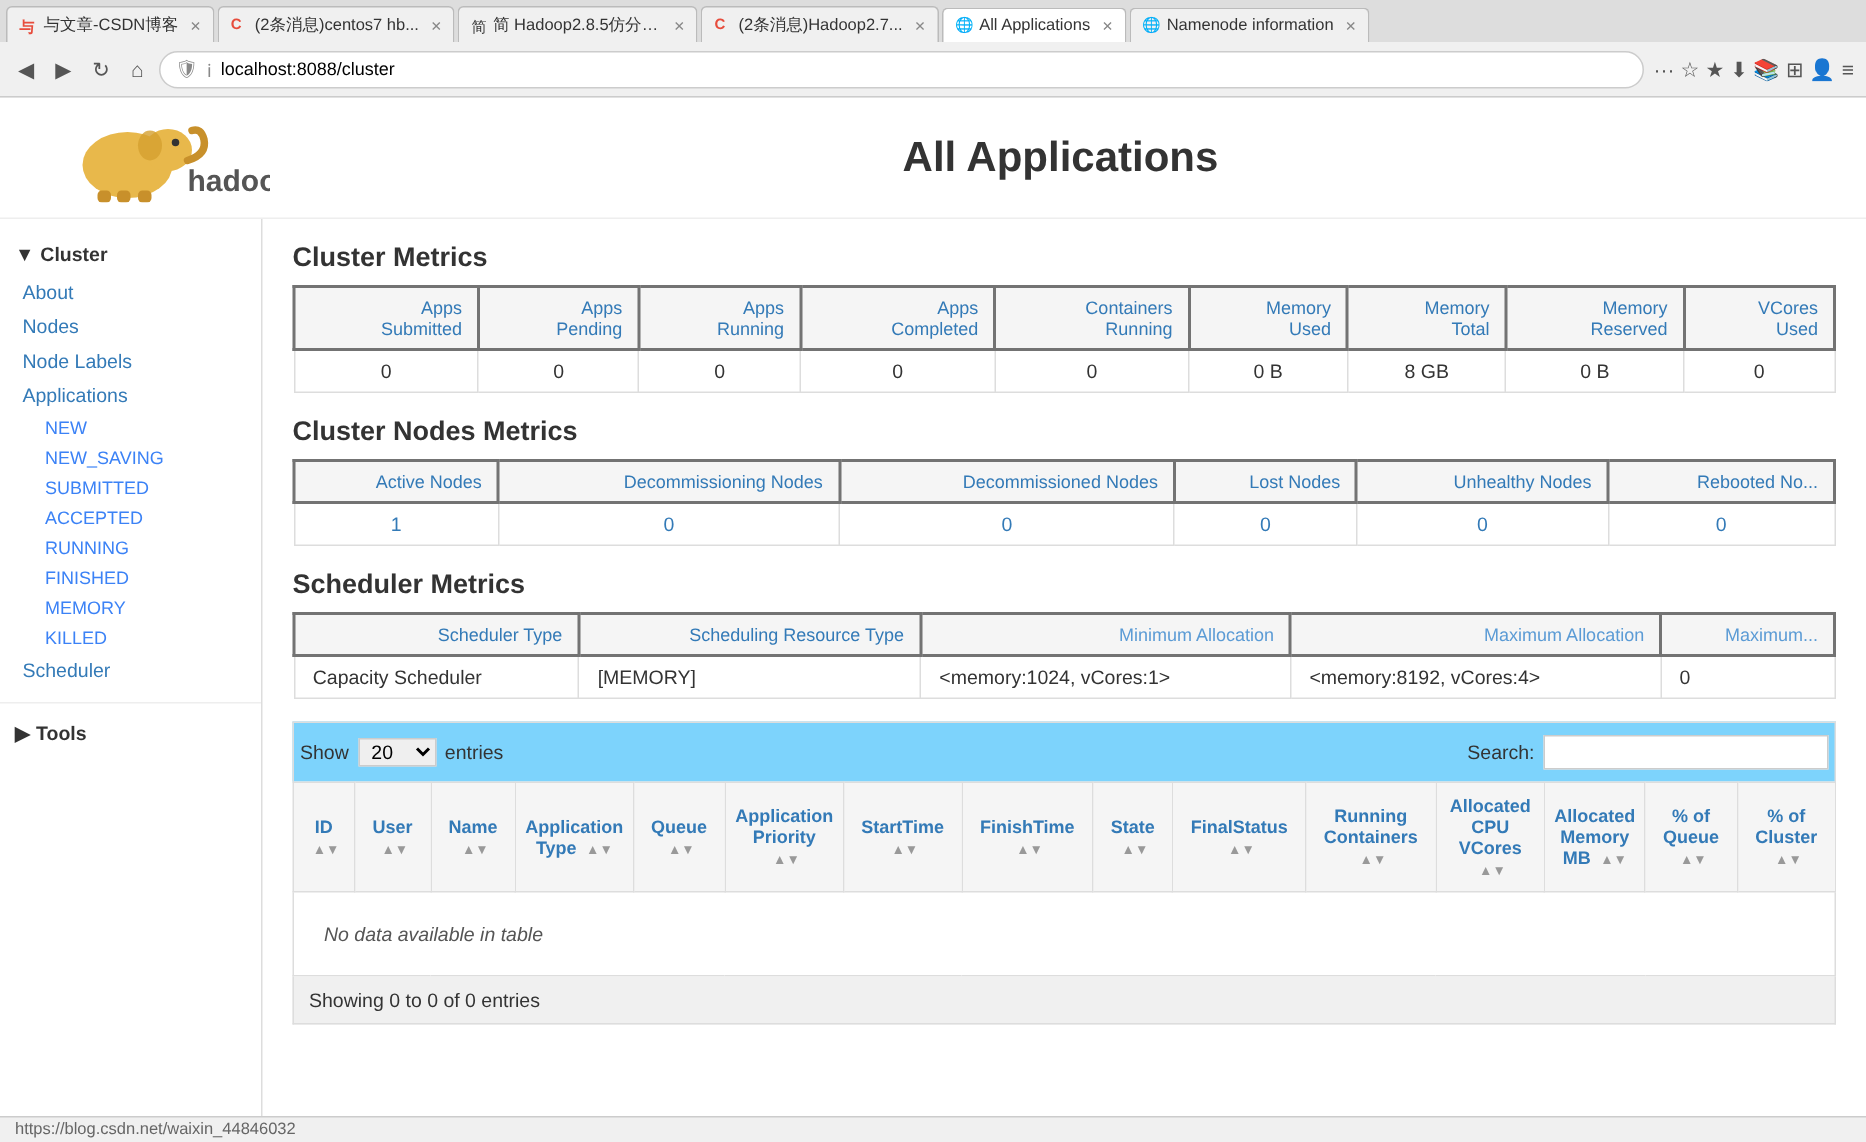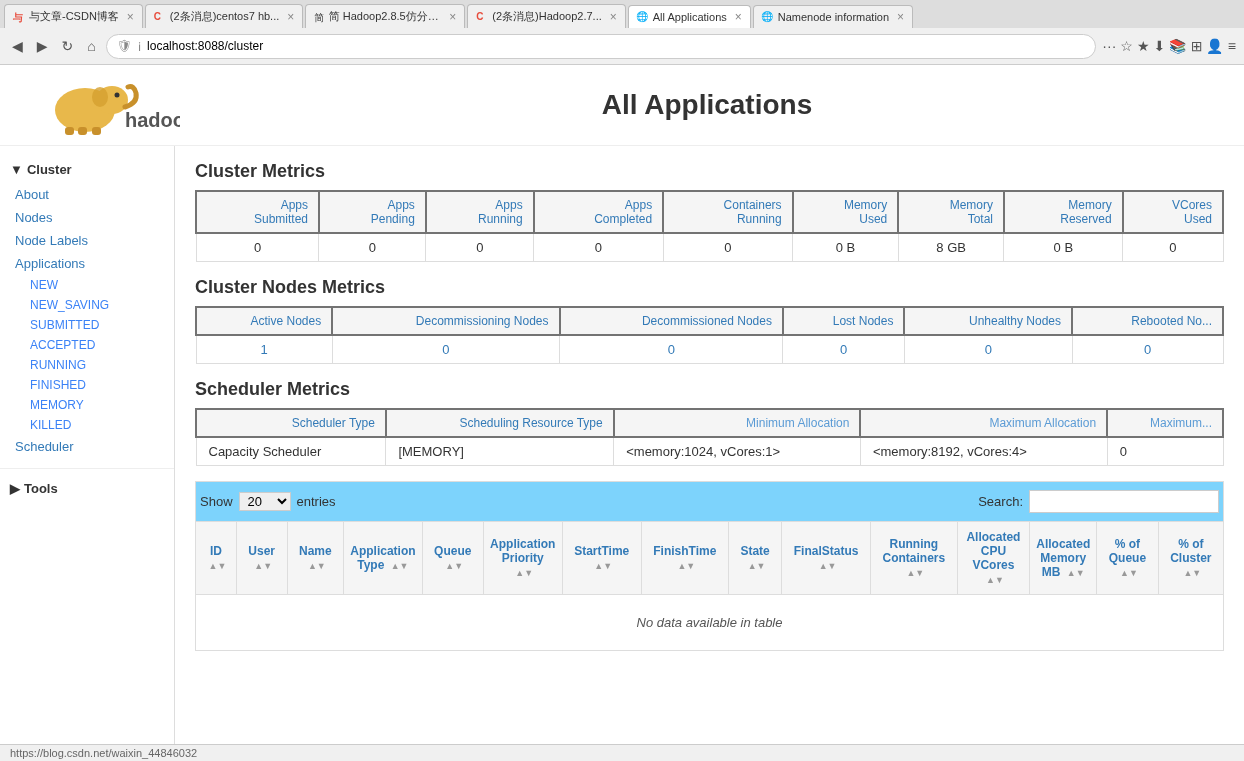--- a/index.html
+++ b/index.html
@@ -49,21 +49,21 @@
     .show-entries { display: flex; align-items: center; gap: 6px; font-size: 13px; }
     .show-entries select { padding: 0 4px; border: 1px solid #ccc; font-size: 13px; }
     .search-box { display: flex; align-items: center; gap: 6px; font-size: 13px; }
     .search-box input { padding: 3px 6px; border: 1px solid #ccc; font-size: 13px; }
 
     
     .data-table { width: 100%; border-collapse: collapse; border: 1px solid #ddd; }
     .data-table th { background: #f5f5f5; border: 1px solid #ddd; padding: 8px 6px; text-align: center; font-size: 12px; color: #337ab7; cursor: pointer; position: relative; }
     .data-table th .sort-arrows { display: inline-block; margin-left: 3px; font-size: 9px; color: #999; }
     .data-table td { border: 1px solid #ddd; padding: 8px 6px; text-align: center; font-size: 13px; }
-    .data-table .no-data { text-align: center; padding: 20px; color: #555; font-style: italic; }
+    .data-table .no-data { text-align: left; padding: 20px; color: #555; font-style: italic; }
 
     
     .table-footer { background: #f0f0f0; border: 1px solid #ddd; border-top: none; padding: 8px 10px; font-size: 13px; color: #333; }
 
     
     .status-bar { position: fixed; bottom: 0; left: 0; right: 0; background: #f0f0f0; border-top: 1px solid #ccc; padding: 2px 10px; font-size: 11px; color: #666; text-align: left; }
 
     
     a, .link { color: #337ab7; text-decoration: none; cursor: pointer; }
 
@@ -310,19 +310,22 @@
           <th>% of<br>Cluster <span class="sort-arrows">▲▼</span></th>
         </tr>
       </thead>
       <tbody>
         <tr>
           <td class="no-data" colspan="15">No data available in table</td>
         </tr>
       </tbody>
     </table>
 
+    <div class="table-footer">
+      <span>Showing 0 to 0 of 0 entries</span>
+    </div>
 
   </div>
 </div>
 
 <div class="status-bar">
   <span>https://blog.csdn.net/waixin_44846032</span>
 </div>
 
 </body></html>

